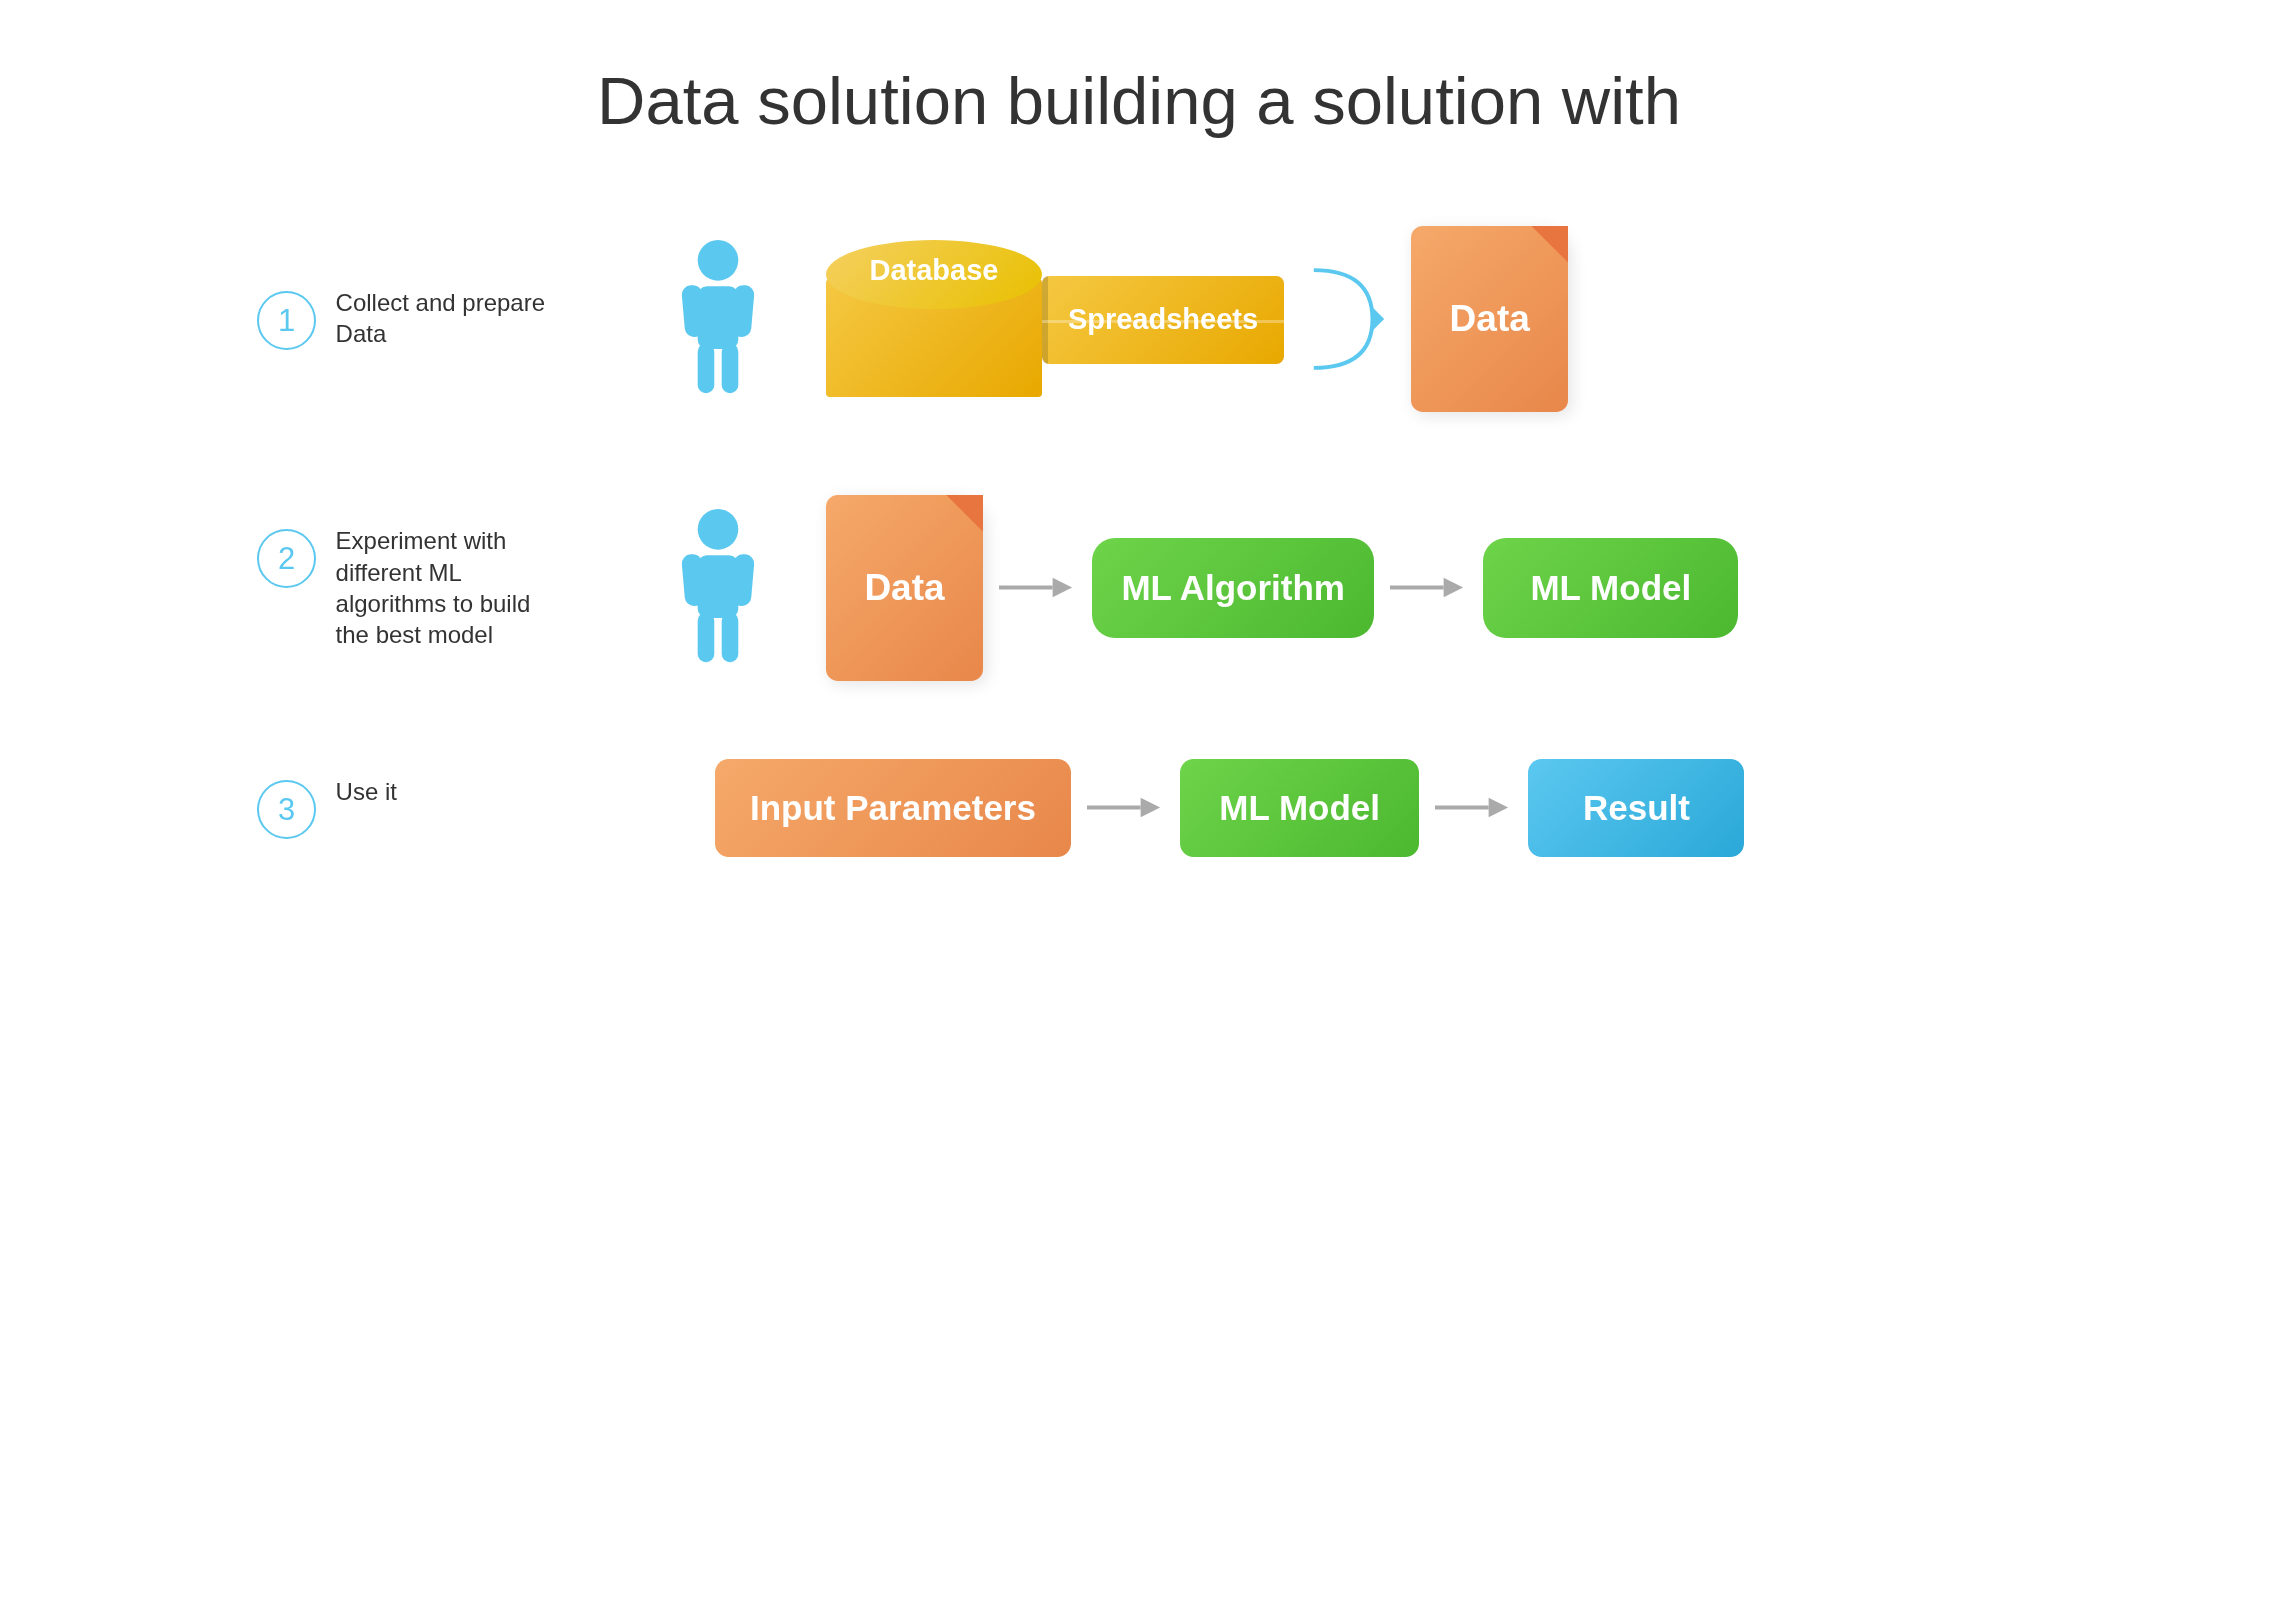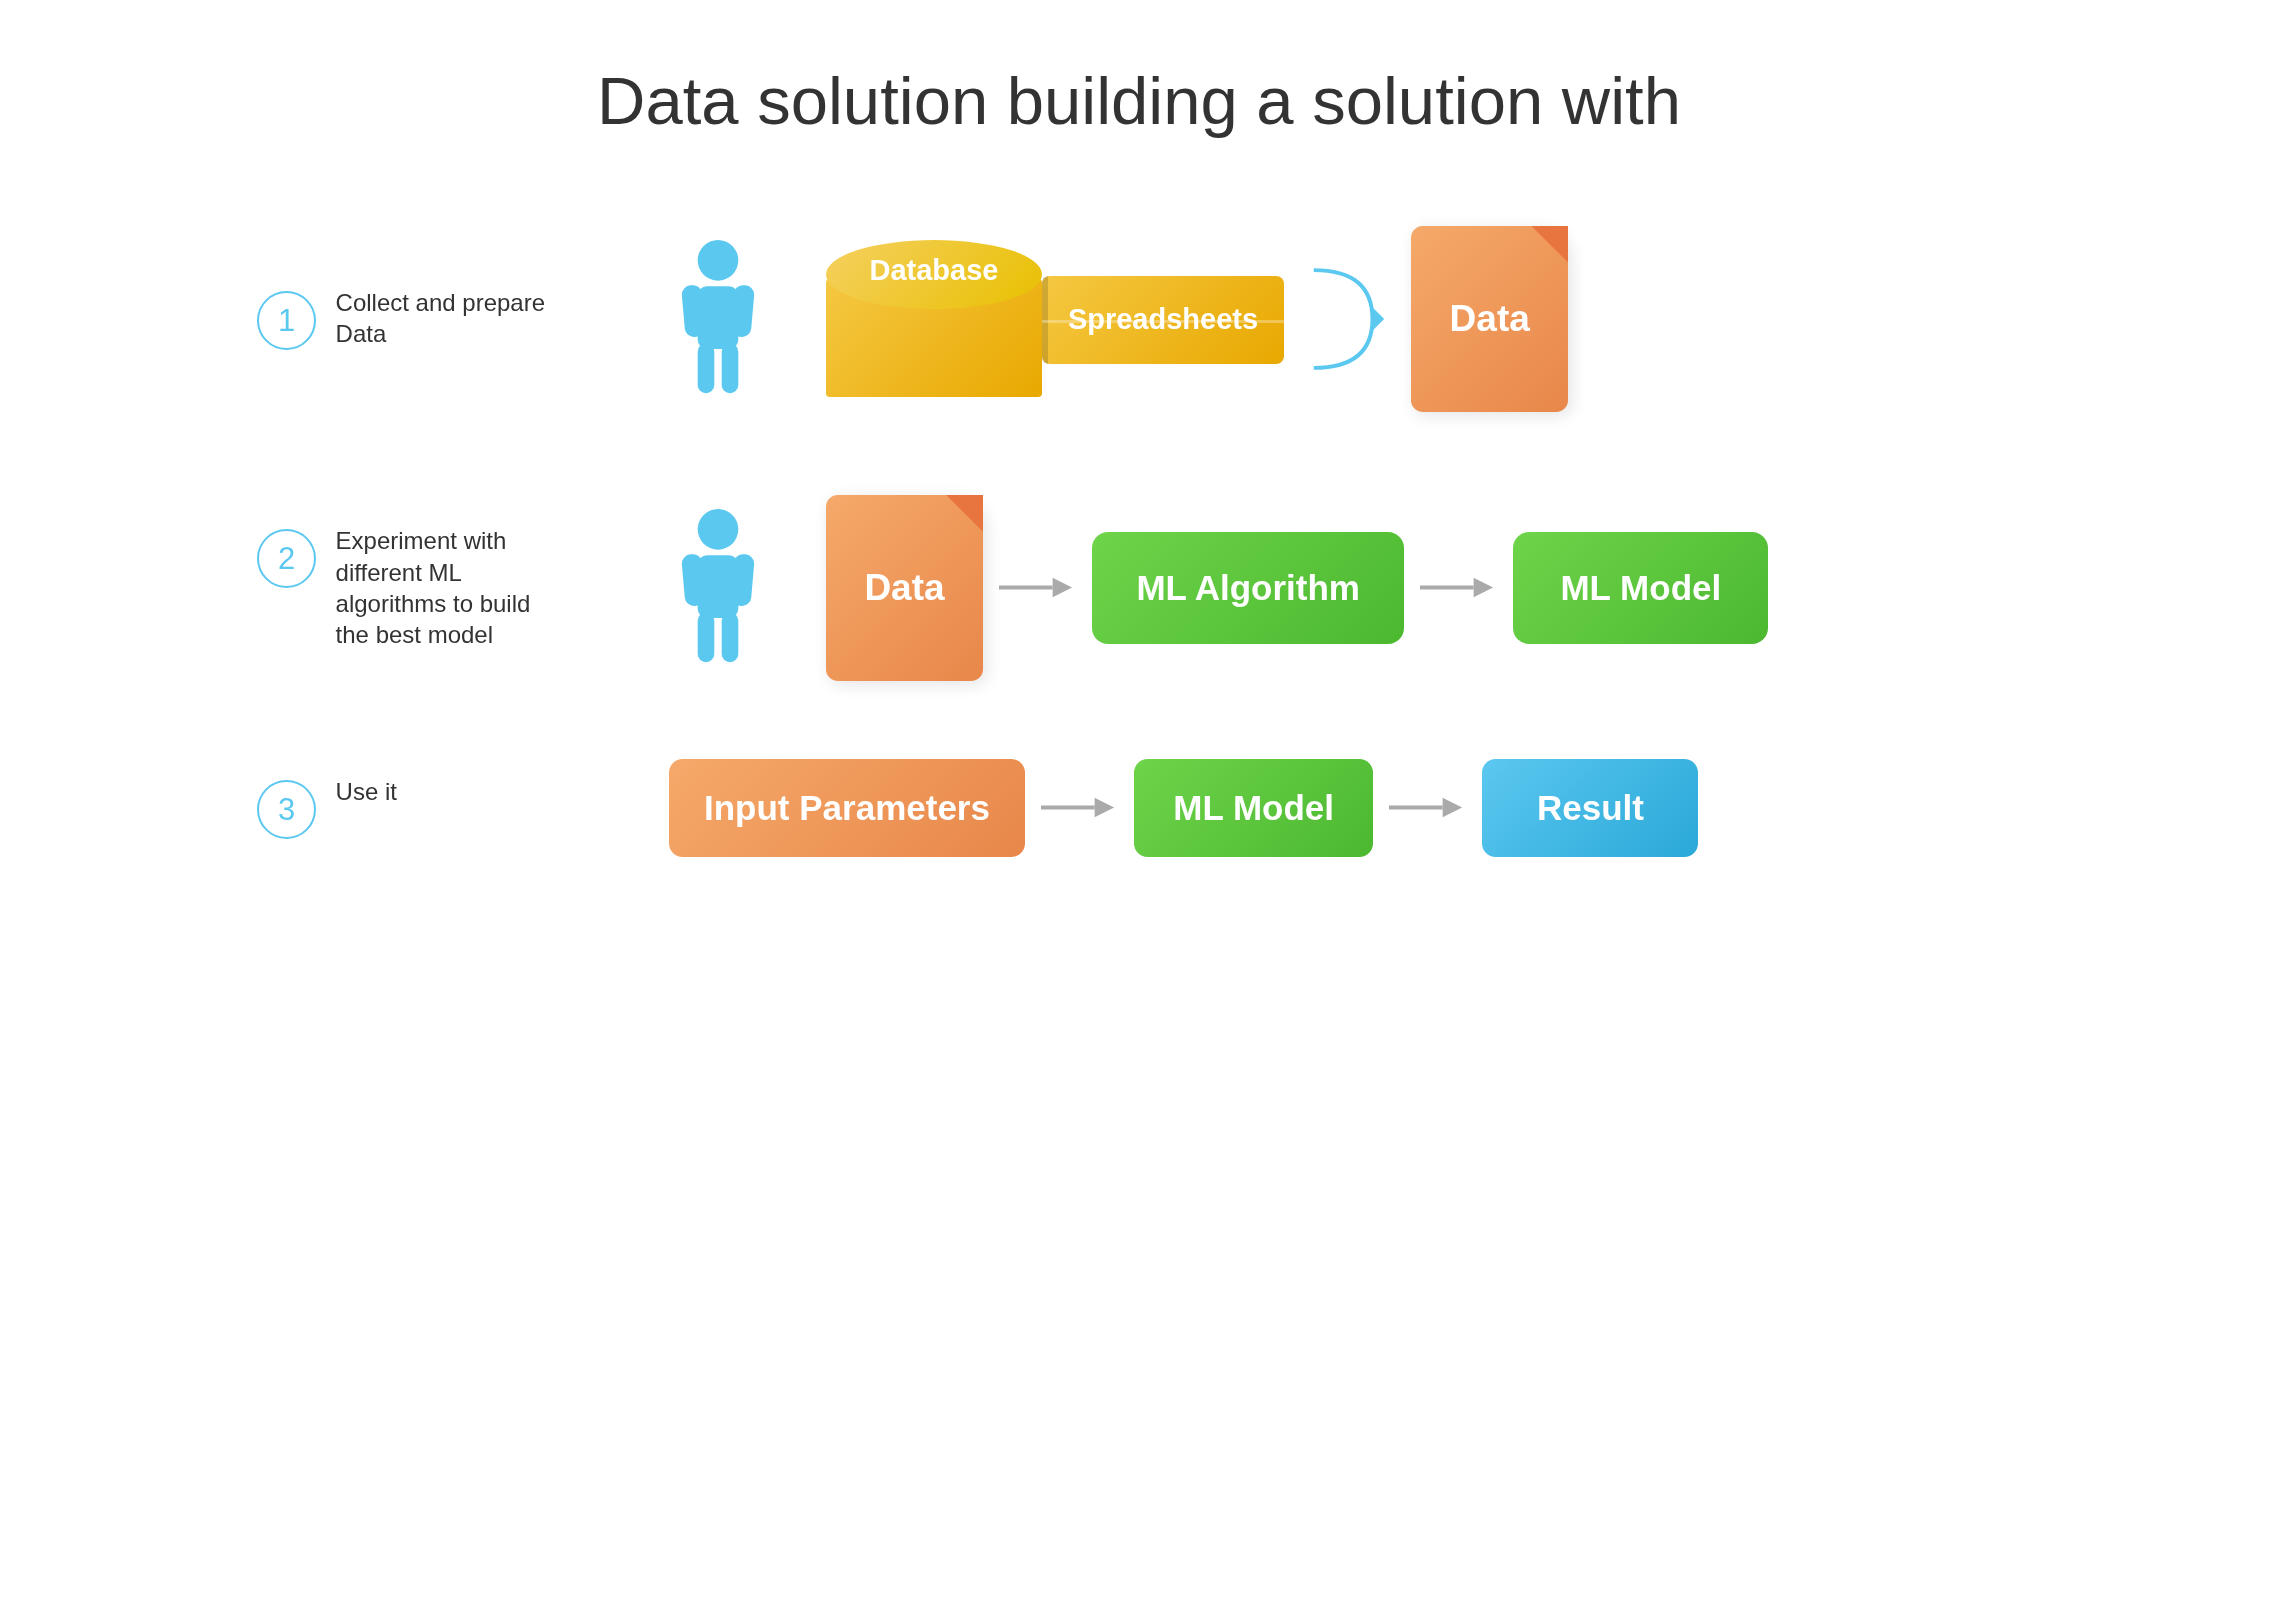--- a/index.html
+++ b/index.html
@@ -205,26 +205,26 @@
 
     
     .step2-diagram {
       display: flex;
       align-items: center;
       gap: 0;
     }
 
     
     .ml-box {
-      height: 112px;
-      border-radius: 16px;
-      display: flex;
-      align-items: center;
-      justify-content: center;
-      padding: 0 44px;
+      height: 100px;
+      border-radius: 23px;
+      display: flex;
+      align-items: center;
+      justify-content: center;
+      padding: 0 29px;
     }
 
     .ml-box.green {
       background: linear-gradient(135deg, #6ed44a, #4bb830);
       min-width: 255px;
     }
 
     .ml-box-label {
       font-size: 35px;
       font-weight: 700;
@@ -242,20 +242,21 @@
 
     .input-params-box {
       height: 98px;
       border-radius: 13.7px;
       background: linear-gradient(135deg, #f5a96a, #e8874a);
       display: flex;
       align-items: center;
       justify-content: center;
       padding: 0 35px;
       min-width: 314px;
+      margin-left: 46px;
     }
 
     .ml-model-box {
       height: 98px;
       border-radius: 13.7px;
       background: linear-gradient(135deg, #6ed44a, #4bb830);
       display: flex;
       align-items: center;
       justify-content: center;
       padding: 0 39px;

